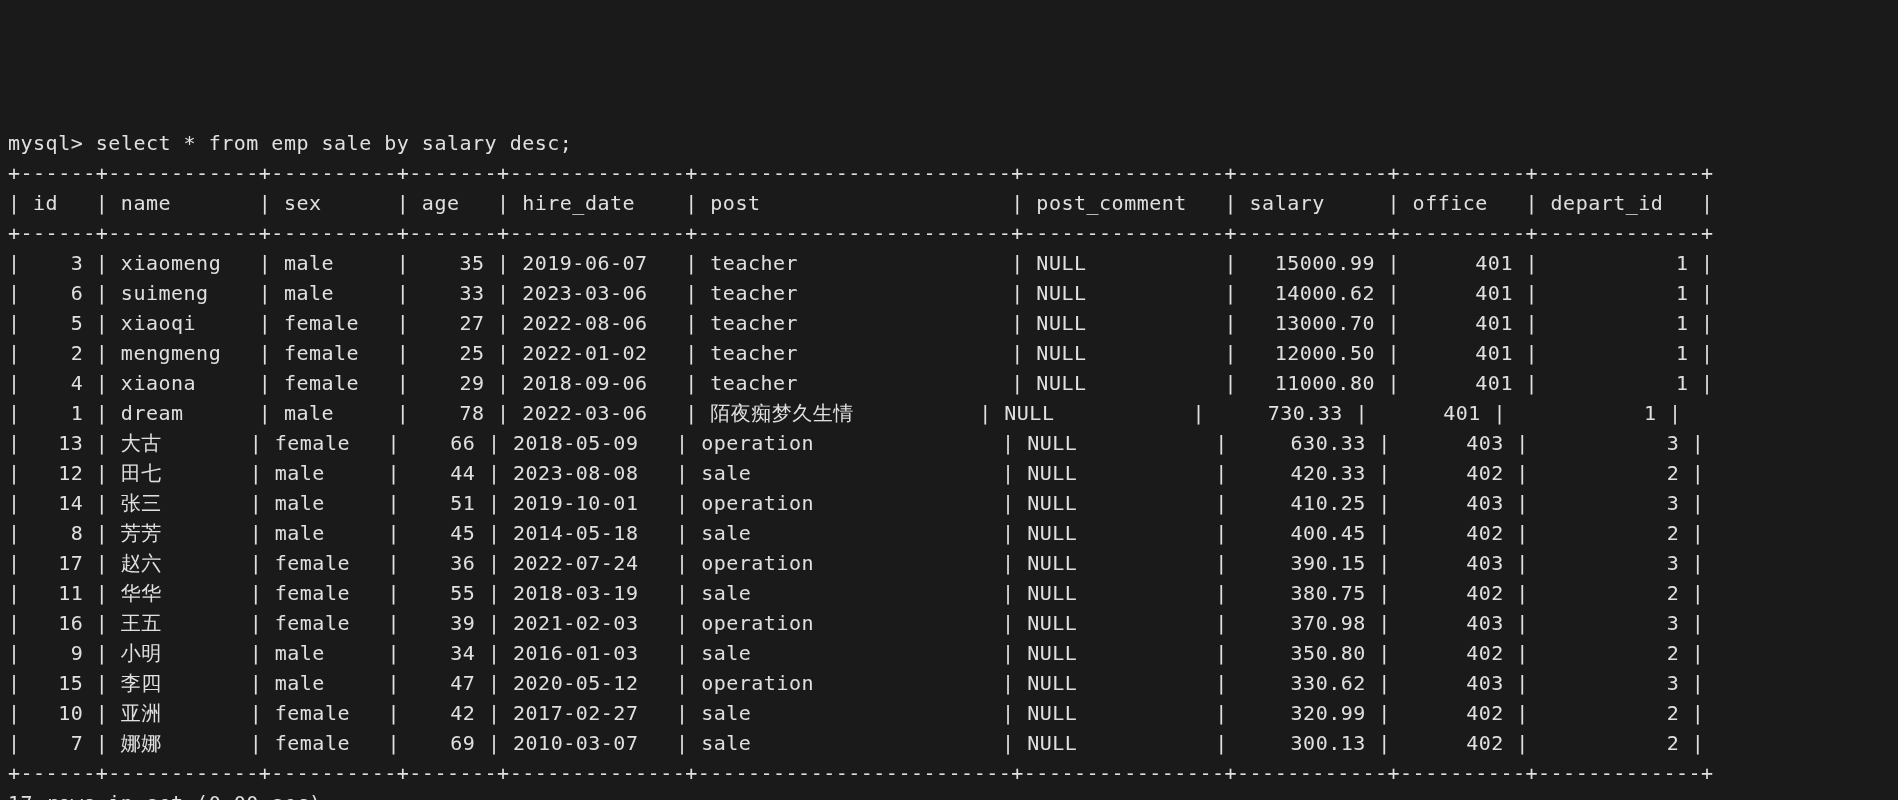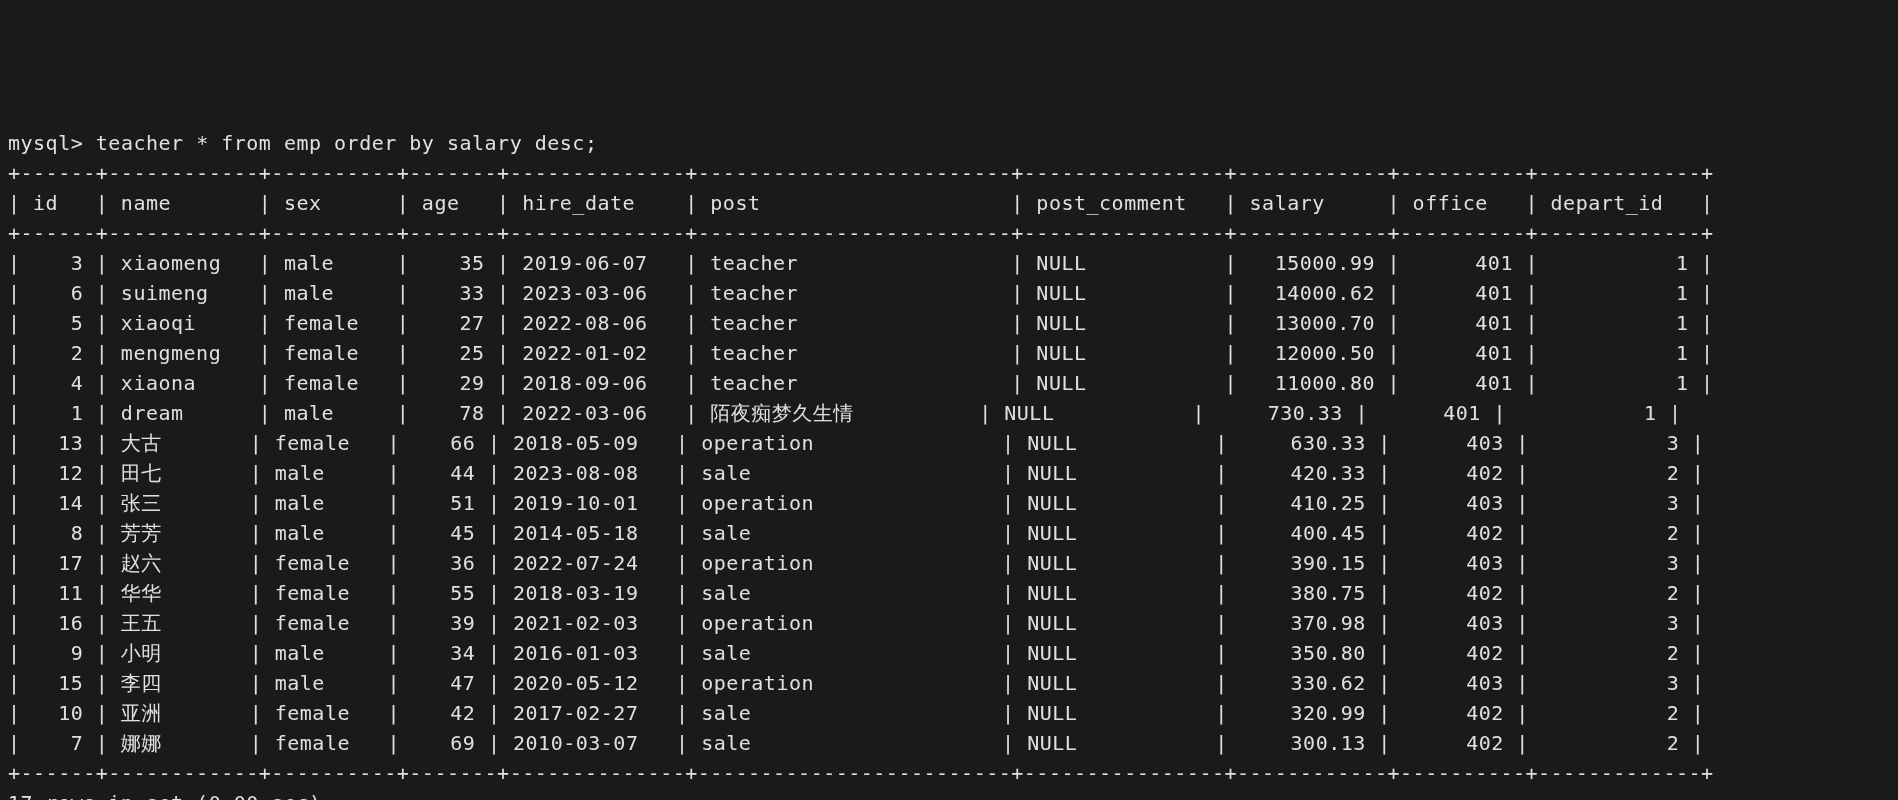--- a/index.html
+++ b/index.html
@@ -18,21 +18,21 @@
     }
     .terminal {
       letter-spacing: 0.5px;
     }
   </style>
 </head>
 <body>
 
 
 
-<div class="terminal"><span>mysql&gt; </span><span>teacher * from emp order by salary desc;</span>
+<div class="terminal"><span>mysql&gt; </span><span>select * from emp sale by salary desc;</span>
 <span id="table-output">+------+------------+----------+-------+--------------+-------------------------+----------------+------------+----------+-------------+
 | id   | name       | sex      | age   | hire_date    | post                    | post_comment   | salary     | office   | depart_id   |
 +------+------------+----------+-------+--------------+-------------------------+----------------+------------+----------+-------------+
 |    3 | xiaomeng   | male     |    35 | 2019-06-07   | teacher                 | NULL           |   15000.99 |      401 |           1 |
 |    6 | suimeng    | male     |    33 | 2023-03-06   | teacher                 | NULL           |   14000.62 |      401 |           1 |
 |    5 | xiaoqi     | female   |    27 | 2022-08-06   | teacher                 | NULL           |   13000.70 |      401 |           1 |
 |    2 | mengmeng   | female   |    25 | 2022-01-02   | teacher                 | NULL           |   12000.50 |      401 |           1 |
 |    4 | xiaona     | female   |    29 | 2018-09-06   | teacher                 | NULL           |   11000.80 |      401 |           1 |
 |    1 | dream      | male     |    78 | 2022-03-06   | 陌夜痴梦久生情          | NULL           |     730.33 |      401 |           1 |
 |   13 | 大古       | female   |    66 | 2018-05-09   | operation               | NULL           |     630.33 |      403 |           3 |

